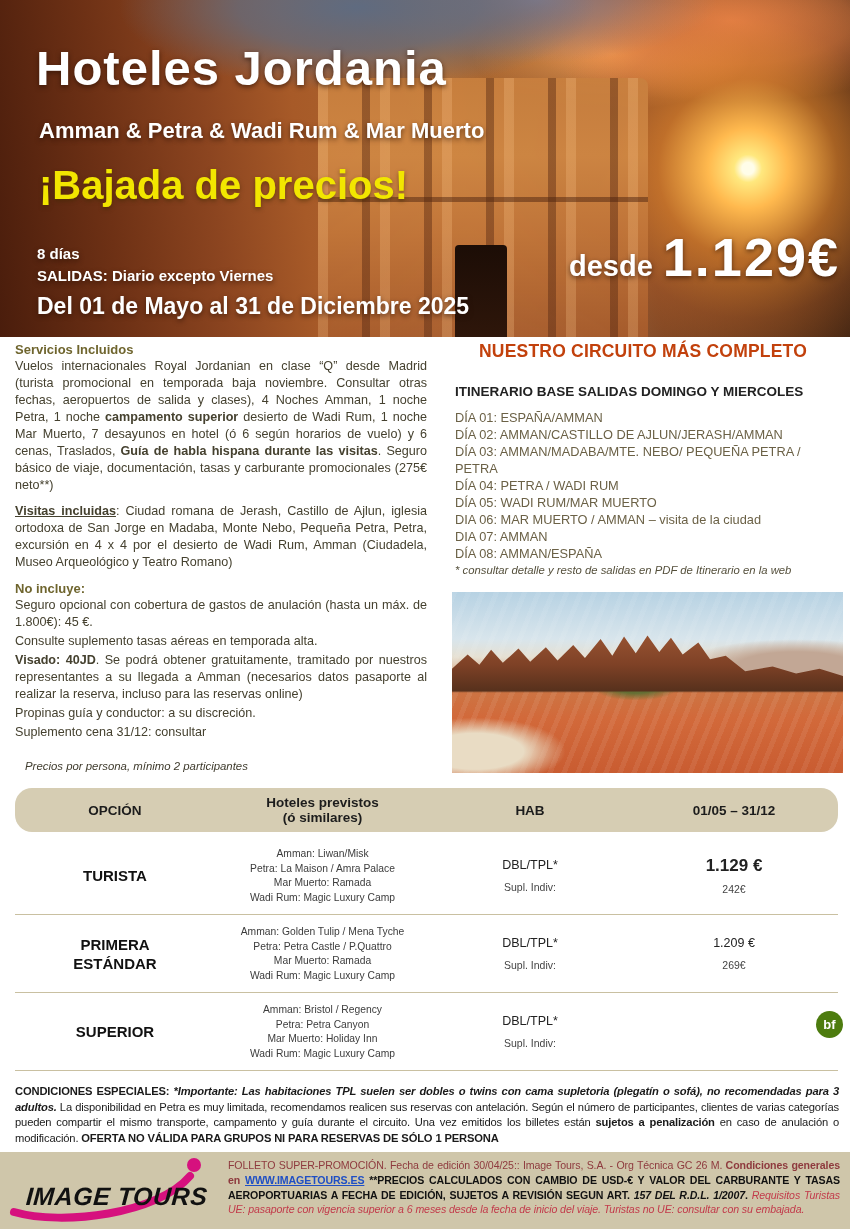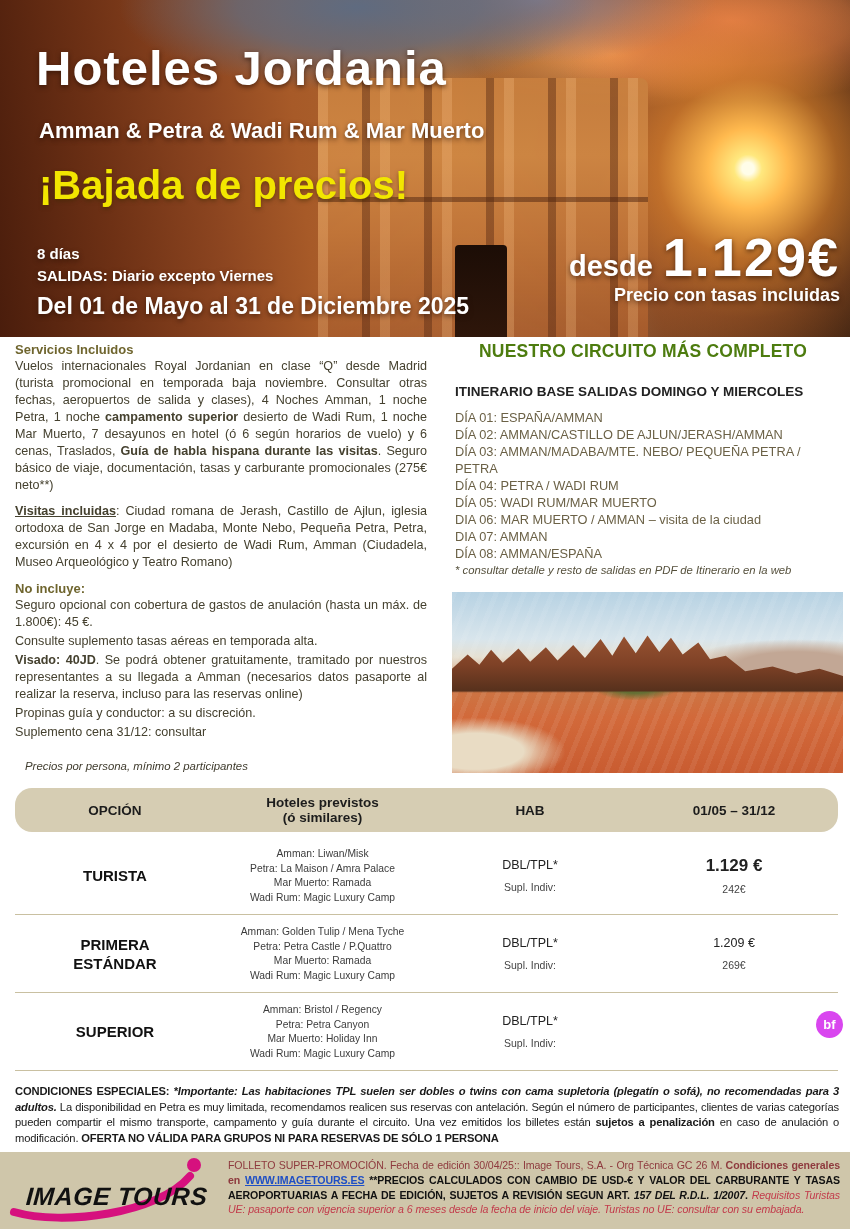--- a/index.html
+++ b/index.html
@@ -41,21 +41,21 @@
   
   #col-left{position:absolute;left:15px;top:341px;width:412px;color:#45412f;font-size:12.6px;line-height:17px;text-align:justify;}
   .olive-h{color:#6f652e;font-weight:bold;font-size:13px;}
   #col-left p{margin:0 0 2px 0;}
   #col-left .sp{margin-top:9px;}
   .b{font-weight:bold;}
   .u{text-decoration:underline;}
   #prices-note{position:absolute;left:25px;top:760px;font-size:11.4px;font-style:italic;color:#3f3b2d;}
 
   #col-right{position:absolute;left:443px;top:341px;width:400px;}
-  #circuit-title{color:#4d7c0f;font-weight:bold;font-size:17.5px;text-align:center;letter-spacing:.2px;}
+  #circuit-title{color:#c2410c;font-weight:bold;font-size:17.5px;text-align:center;letter-spacing:.2px;}
   #circuit-subtitle{color:#222;font-weight:bold;font-size:13.5px;margin:22px 0 10px 12px;}
   .day{color:#6b6146;font-size:12.8px;line-height:17px;margin-left:12px;}
   #circuit-footnote{color:#55503c;font-size:11.3px;font-style:italic;margin:2px 0 0 12px;}
 
   #desert-photo{position:absolute;left:452px;top:592px;width:391px;height:181px;overflow:hidden;
     background:
       radial-gradient(ellipse 60px 18px at 47% 53%, rgba(90,110,50,.9) 0 30%, rgba(90,110,50,0) 70%),
       radial-gradient(ellipse 40px 14px at 57% 50%, rgba(100,120,60,.85) 0 30%, rgba(100,120,60,0) 70%),
       radial-gradient(ellipse 120px 45px at 6% 88%, #e9dcc4 0 40%, rgba(233,220,196,0) 75%),
       radial-gradient(ellipse 160px 36px at 88% 40%, #c2a795 0 35%, rgba(194,167,149,0) 70%),
@@ -75,21 +75,21 @@
   #tbody{border-bottom:1.5px solid #c9c0a1;margin-top:5px;}
   .opt{display:flex;align-items:center;justify-content:center;font-size:15px;font-weight:600;color:#111;line-height:19px;}
   .hotels{display:flex;flex-direction:column;justify-content:center;gap:1px;font-size:10.3px;color:#3c3c3c;line-height:13.5px;}
   .hab,.pricecell{display:flex;flex-direction:column;justify-content:space-around;padding:6px 0;}
   .hab .v{font-size:12.5px;color:#222;}
   .hab .s{font-size:10.5px;color:#444;}
   .pricecell .p{font-size:12.5px;color:#222;}
   .pricecell .p.big{font-size:17px;font-weight:600;}
   .pricecell .s{font-size:10.5px;color:#444;}
 
-  #bf-badge{position:absolute;left:816px;top:1011px;width:27px;height:27px;border-radius:50%;background:#d946ef;color:#fff;font-size:13px;font-weight:bold;display:flex;align-items:center;justify-content:center;}
+  #bf-badge{position:absolute;left:816px;top:1011px;width:27px;height:27px;border-radius:50%;background:#4d7c0f;color:#fff;font-size:13px;font-weight:bold;display:flex;align-items:center;justify-content:center;}
 
   
   #conditions{position:absolute;left:15px;top:1084px;width:824px;font-size:11.2px;line-height:15.5px;color:#1a1a1a;text-align:justify;letter-spacing:-.15px;}
   #conditions .bi{font-weight:bold;font-style:italic;}
 
   
   #footer{position:absolute;left:0;top:1152px;width:850px;height:77px;background:#cfc6aa;}
   #logo{position:absolute;left:8px;top:4px;width:215px;height:70px;}
   #logo-text{position:absolute;left:18px;top:26px;font-size:25px;font-weight:bold;font-style:italic;color:#111;letter-spacing:.5px;white-space:nowrap;transform:skewX(-4deg);}
   #footer-text{position:absolute;left:228px;top:6px;width:612px;font-size:10.6px;line-height:14.8px;text-align:justify;letter-spacing:-.1px;}
@@ -114,21 +114,20 @@
     <div id="hero-info" class="hero-txt">
       <div class="l1">8 días</div>
       <div class="l2">SALIDAS: Diario excepto Viernes</div>
       <div class="l3">Del 01 de Mayo al 31 de Diciembre 2025</div>
     </div>
     <div id="hero-price" class="hero-txt">
       <div class="row">
         <span class="desde">desde</span>
         <span class="big">1.129€</span>
       </div>
-      <div class="note">Precio con tasas incluidas</div>
     </div>
   </div>
 
   <div id="col-left">
     <div class="olive-h">Servicios Incluidos</div>
     <p><span>Vuelos internacionales Royal Jordanian en clase “Q” desde Madrid (turista promocional en temporada baja noviembre. Consultar otras fechas,  aeropuertos de salida y clases), 4 Noches Amman, 1 noche Petra, 1 noche </span><span class="b">campamento superior</span><span> desierto de Wadi Rum, 1 noche Mar Muerto, 7 desayunos en hotel (ó 6 según horarios de vuelo) y 6 cenas, Traslados, </span><span class="b">Guía de habla hispana durante las visitas</span><span>. Seguro básico de viaje, documentación, tasas y carburante promocionales (275€ neto**)</span></p>
     <p class="sp"><span class="b u">Visitas incluidas</span><span>: Ciudad romana de Jerash, Castillo de Ajlun, iglesia ortodoxa de San Jorge en Madaba, Monte Nebo, Pequeña Petra, Petra, excursión en 4 x 4 por el desierto de Wadi Rum, Amman (Ciudadela, Museo Arqueológico y Teatro Romano)</span></p>
     <div class="olive-h sp">No incluye:</div>
     <p>Seguro opcional con cobertura de gastos de anulación (hasta un máx. de  1.800€): 45 €.</p>
     <p>Consulte suplemento tasas aéreas en temporada alta.</p>

